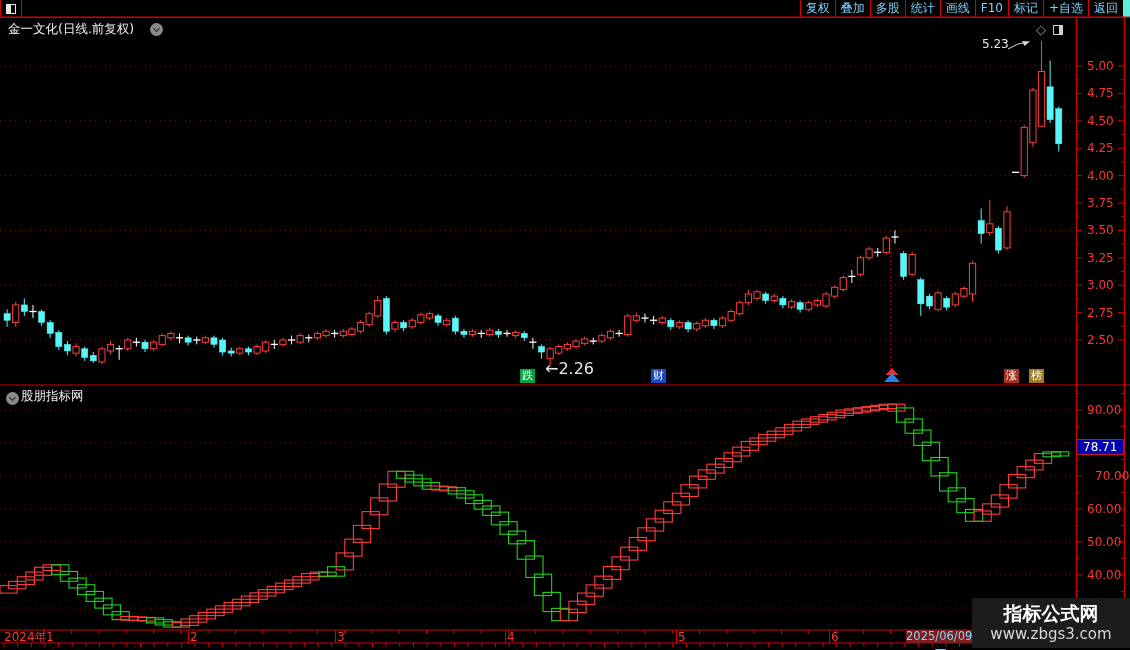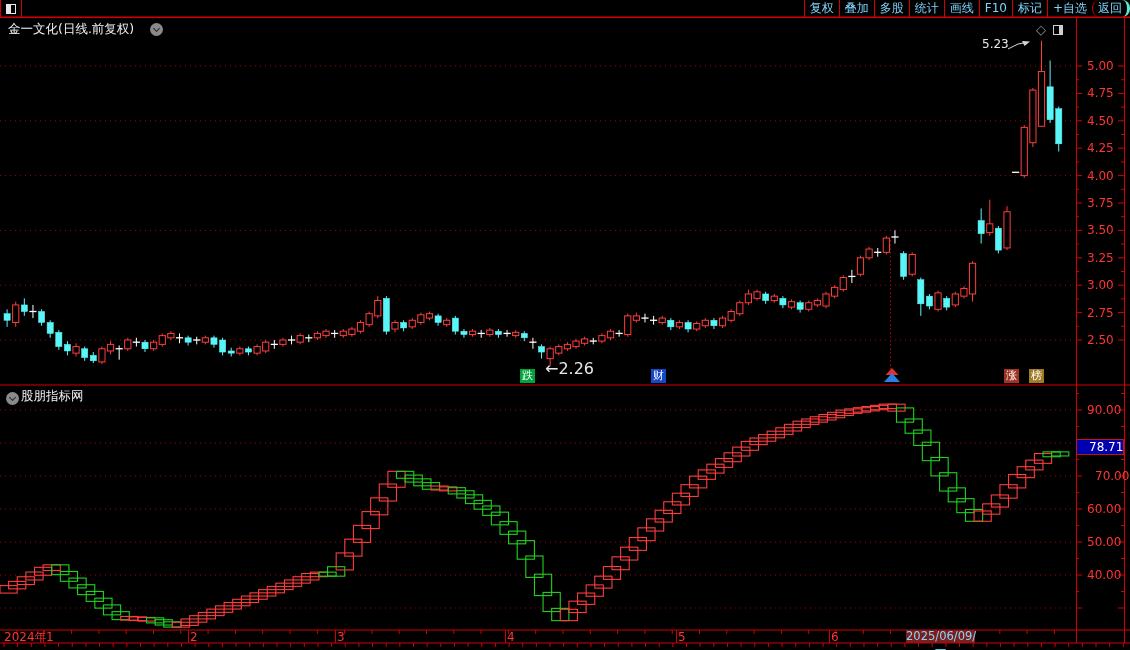--- a/index.html
+++ b/index.html
@@ -11,32 +11,32 @@
            align-items:center;border-bottom:1px solid #d40000;background:#000;}
   .tb-icon-cell{width:22px;height:17px;border-right:1px solid #d40000;border-left:1px solid #d40000;
                 display:flex;align-items:center;justify-content:center;box-sizing:border-box;}
   .split-sq{width:10px;height:10px;border:1px solid #e8e8e8;position:relative;box-sizing:border-box;}
   .split-sq .half{position:absolute;left:0;top:0;width:4px;height:8px;background:#e8e8e8;}
   .tb-left{display:flex;height:17px;align-items:center;}
   .tb-item{color:#e6e6e6;font-size:12px;line-height:17px;padding:0 6px;white-space:nowrap;cursor:default;}
   .tb-item.active{color:#00e1e1;}
   .tb-right{margin-left:auto;display:flex;height:17px;}
   .tb-ritem{color:#7dd3fc;font-size:12px;line-height:16px;padding:0 5px;border-left:1px solid #d40000;white-space:nowrap;}
-  .tb-ritem:last-child{border-right:3px solid #5eead4;border-radius:8px;}
+  .tb-ritem:last-child{border-right:7px solid #5eead4;}
   
   .chart-title{color:#f2f2f2;font-size:12.5px;}
   .circ-chevron{display:inline-block;width:13px;height:13px;border-radius:50%;background:#8a8a8a;position:relative;vertical-align:-2px;}
   .circ-chevron:after{content:"";position:absolute;left:3.5px;top:2.5px;width:4px;height:4px;
       border-right:1.6px solid #2a2a2a;border-bottom:1.6px solid #2a2a2a;transform:rotate(45deg);}
   .price-label{position:absolute;color:#ff3434;font-size:12px;line-height:14px;width:44px;}
   .date-label{position:absolute;color:#ff3434;font-size:12px;line-height:13px;white-space:nowrap;}
   .badge{position:absolute;width:15px;height:14px;color:#fff;font-size:11px;line-height:14px;text-align:center;}
   .anno{position:absolute;color:#e8e8e8;font-size:12px;white-space:nowrap;}
   .val-box{position:absolute;left:1076px;width:48px;height:16px;background:#0000b0;border:1px solid #cc1111;
-           color:#fff;font-size:12px;line-height:14px;padding-left:12px;box-sizing:border-box;}
+           color:#fff;font-size:12px;line-height:14px;padding-left:6px;box-sizing:border-box;}
   .date-box{position:absolute;background:#7f1d1d;color:#7fd9ff;font-size:11.5px;line-height:13px;text-align:center;margin-left:48px;}
   #watermark{position:absolute;left:972px;top:598px;width:158px;height:50px;background:#1c1c1c;
              display:flex;flex-direction:column;align-items:center;justify-content:center;z-index:5;}
   #watermark .w1{color:#fff;font-size:19px;font-weight:bold;line-height:23px;}
   #watermark .w2{color:#d8d8d8;font-size:15px;line-height:19px;}
   .pane-head{position:absolute;left:6px;top:388px;display:flex;align-items:flex-end;gap:2px;}
   .pane-head span.nm{color:#f0f0f0;font-size:12.5px;}
   .tr-icons{position:absolute;top:23px;left:1036px;display:flex;gap:7px;align-items:center;}
   .diamond{color:#9a9a9a;font-size:13px;line-height:13px;}
 </style>
@@ -674,20 +674,24 @@
 
   <div class="pane-head">
     <span class="circ-chevron"></span>
     <span class="nm" style="color:#f0f0f0;font-size:12.5px;">股朋指标网</span>
   </div>
 
   <div class="val-box" id="ind-val" style="top: 439.257px;">78.71</div>
 
   <div class="date-box" style="left:858px;top:630px;width:69px;height:13px;">2025/06/09/—</div>
 
+  <div id="watermark">
+    <div class="w1">指标公式网</div>
+    <div class="w2">www.zbgs3.com</div>
+  </div>
 
   <div id="labels">
       <div class="price-label" style="left: 1087px; top: 59px;">5.00</div>
       <div class="price-label" style="left: 1087px; top: 86.4px;">4.75</div>
       <div class="price-label" style="left: 1087px; top: 113.8px;">4.50</div>
       <div class="price-label" style="left: 1087px; top: 141.2px;">4.25</div>
       <div class="price-label" style="left: 1087px; top: 168.6px;">4.00</div>
       <div class="price-label" style="left: 1087px; top: 196px;">3.75</div>
       <div class="price-label" style="left: 1087px; top: 223.4px;">3.50</div>
       <div class="price-label" style="left: 1087px; top: 250.8px;">3.25</div>

